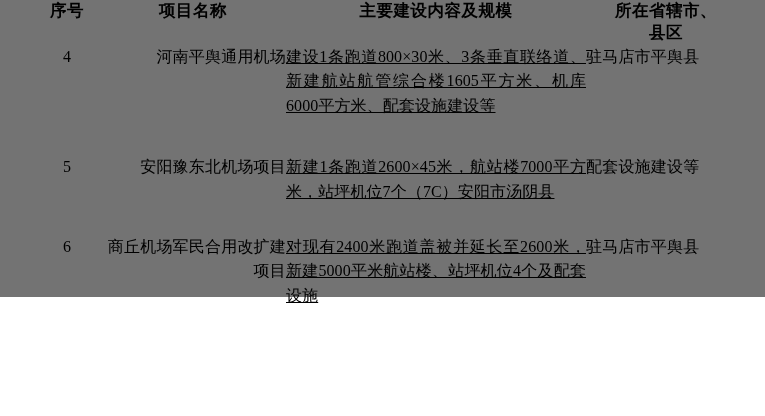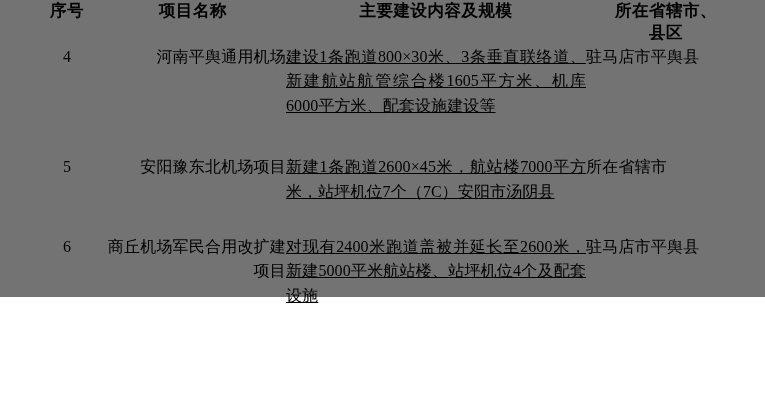--- a/index.html
+++ b/index.html
@@ -115,21 +115,21 @@
       </tr>
 
       <tr class="row-gap">
           <td colspan="4"></td>
         </tr>
 
       <tr class="body-row">
         <td class="cell-seq">5</td>
         <td class="cell-name">安阳豫东北机场项目</td>
         <td class="cell-content">新建1条跑道2600×45米，航站楼7000平方米，站坪机位7个（7C）安阳市汤阴县</td>
-        <td class="cell-region">所在省辖市</td>
+        <td class="cell-region">配套设施建设等</td>
       </tr>
 
       <tr class="row-gap-2">
           <td colspan="4"></td>
         </tr>
 
       <tr class="body-row">
         <td class="cell-seq">6</td>
         <td class="cell-name">商丘机场军民合用改扩建项目</td>
         <td class="cell-content">对现有2400米跑道盖被并延长至2600米，新建5000平米航站楼、站坪机位4个及配套设施</td>

